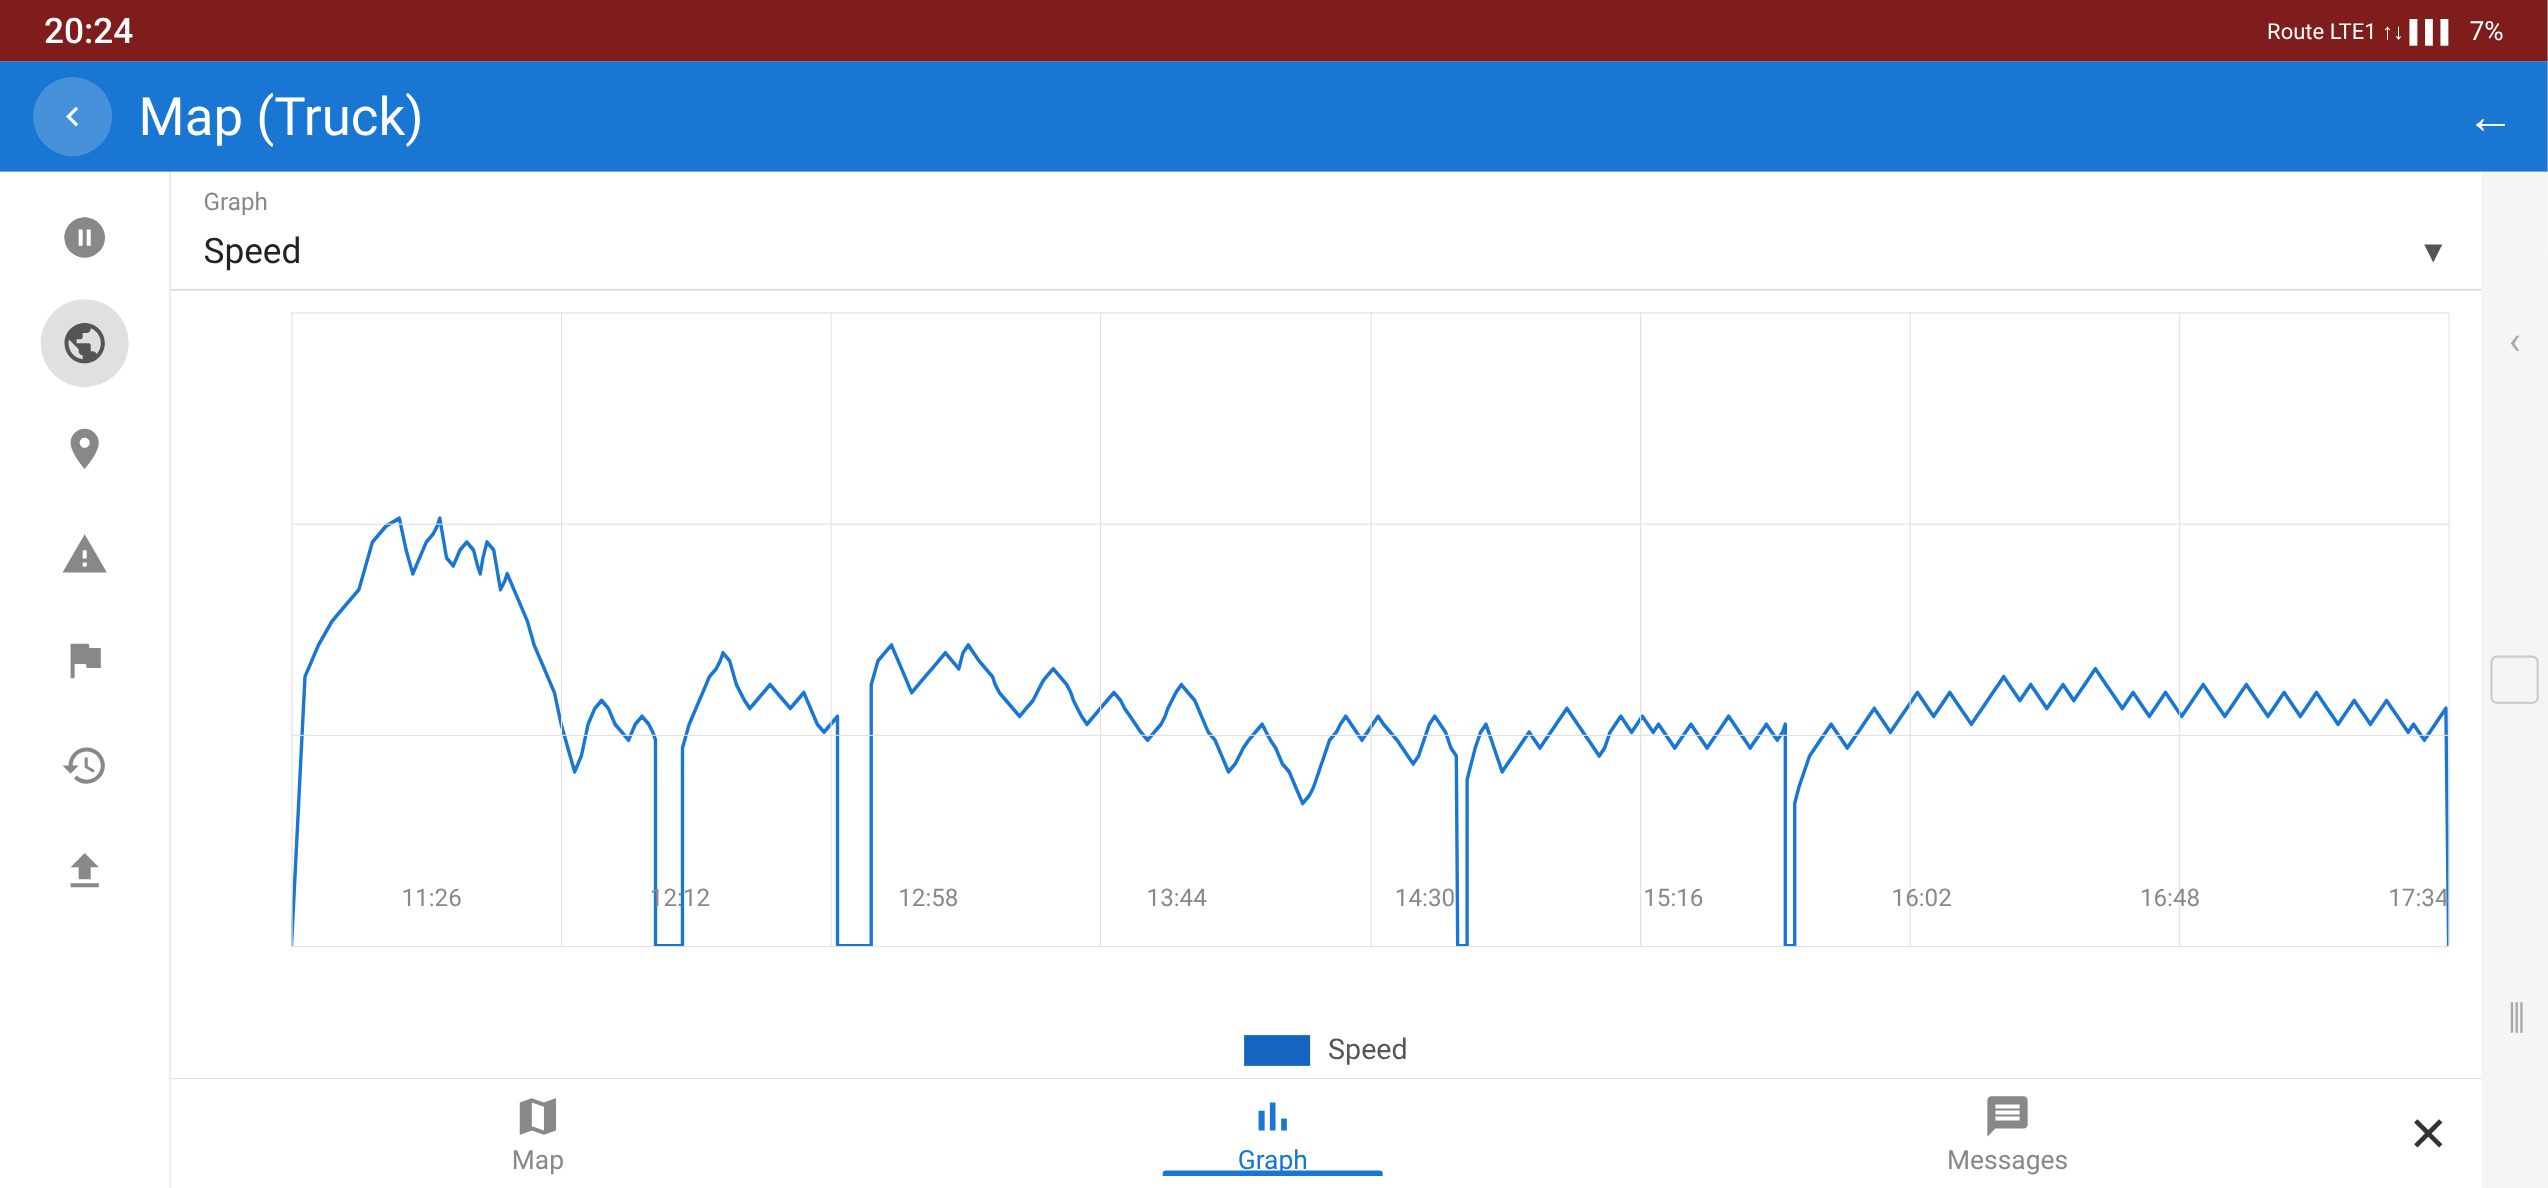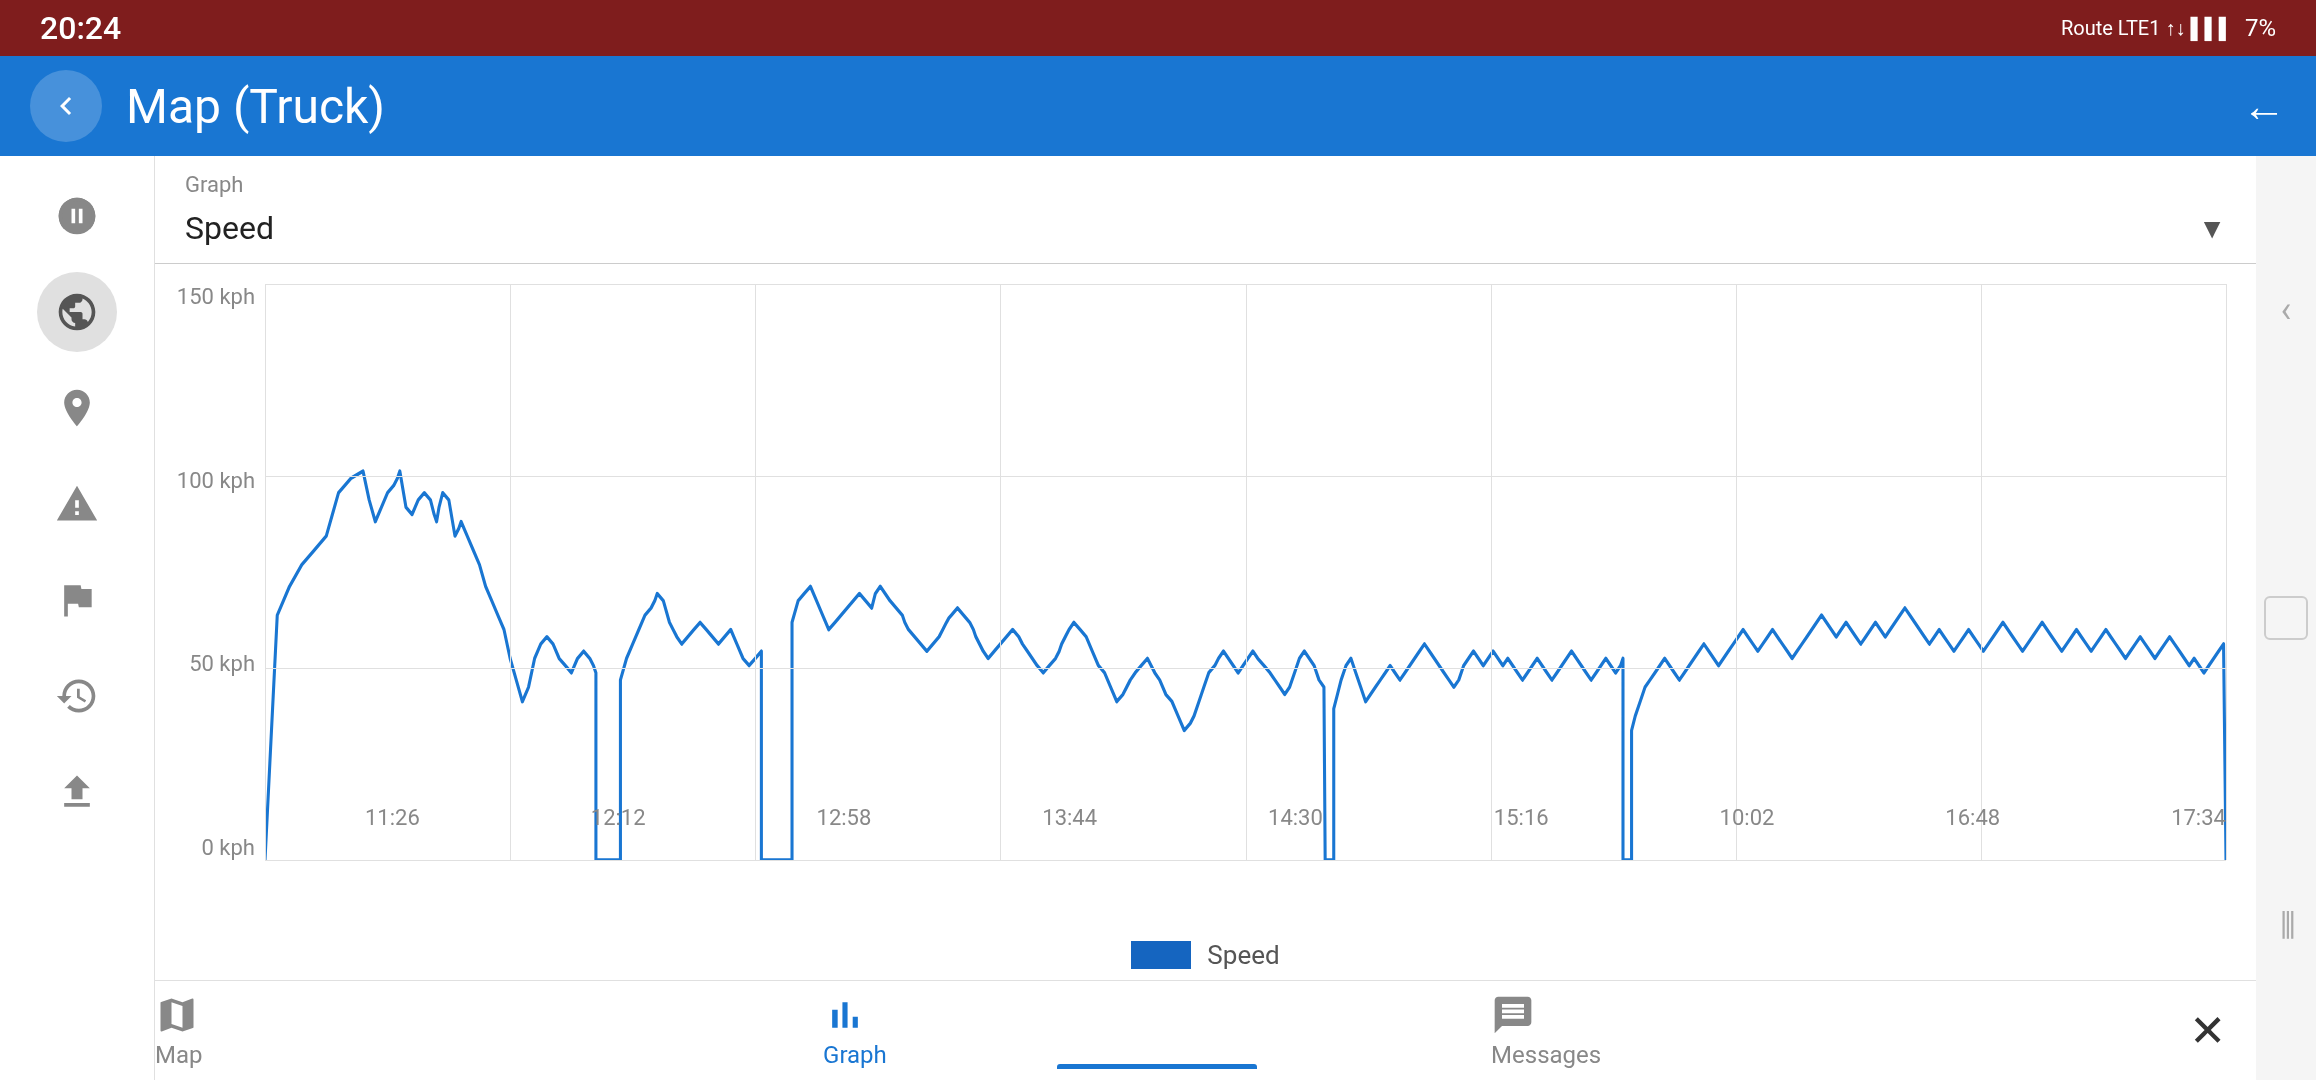--- a/index.html
+++ b/index.html
@@ -240,20 +240,21 @@
       border-top: 1px solid #e0e0e0;
       display: flex;
       align-items: center;
       justify-content: space-around;
       background: #fff;
       position: relative;
     }
     .nav-item {
       display: flex;
       flex-direction: column;
+      align-items: center;
       gap: 4px;
       cursor: pointer;
       flex: 1;
     }
     .nav-item svg {
       width: 44px;
       height: 44px;
     }
     .nav-label {
       font-size: 24px;
@@ -396,26 +397,20 @@
     <div class="graph-label">Graph</div>
     <div class="graph-dropdown">
       <span class="graph-dropdown-value">Speed</span>
       <span class="dropdown-arrow">▼</span>
     </div>
   </div>
 
   <div class="chart-area">
     <div class="chart-inner">
 
-      <div class="y-axis">
-        <span class="y-label">150 kph</span>
-        <span class="y-label">100 kph</span>
-        <span class="y-label">50 kph</span>
-        <span class="y-label">0 kph</span>
-      </div>
 
       <div class="chart-plot">
         
         <div class="grid-line" style="top: 0%;"></div>
         <div class="grid-line" style="top: 33.3%;"></div>
         <div class="grid-line" style="top: 66.6%;"></div>
         <div class="grid-line" style="top: 100%;"></div>
 
         
         <div class="vert-line" style="left: 0%;"></div>
@@ -493,21 +488,21 @@
         </svg>
 
         
         <div class="x-axis">
           <span class="x-label">11:26</span>
           <span class="x-label">12:12</span>
           <span class="x-label">12:58</span>
           <span class="x-label">13:44</span>
           <span class="x-label">14:30</span>
           <span class="x-label">15:16</span>
-          <span class="x-label">10:02</span>
+          <span class="x-label">16:02</span>
           <span class="x-label">16:48</span>
           <span class="x-label">17:34</span>
         </div>
       </div>
     </div>
   </div>
 
   <div class="legend">
     <div class="legend-color"></div>
     <span class="legend-label">Speed</span>

